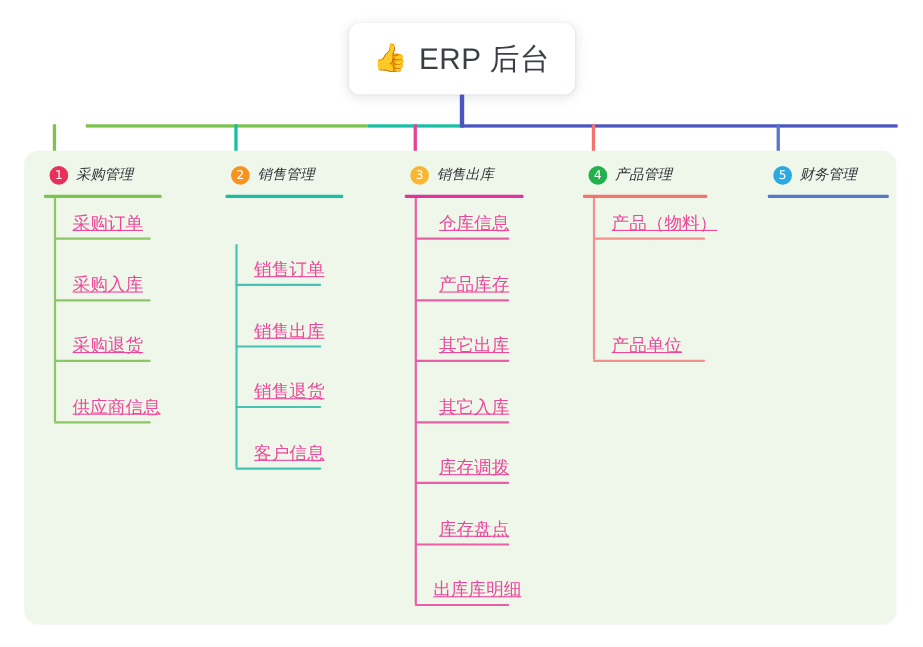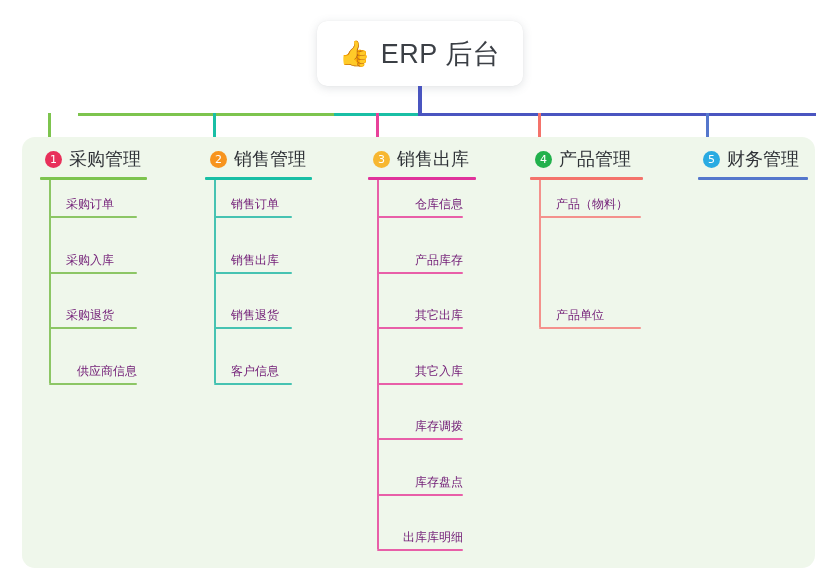--- a/index.html
+++ b/index.html
@@ -46,33 +46,34 @@
     height:28px;padding-left:5px;
     box-sizing:border-box;
   }
   .badge{
     width:17px;height:17px;border-radius:50%;
     display:flex;align-items:center;justify-content:center;
     color:#fff;font-size:11px;line-height:1;
     flex:0 0 auto;
     font-family:"DejaVu Sans",sans-serif;
   }
-  .head-label{font-size:18px;color:#2f3237;white-space:nowrap;}
+  .head-label{font-size:13px;color:#2f3237;white-space:nowrap;font-style:italic;}
   .head-rule{height:3px;border-radius:1px;margin-top:4px;}
 
   
   .items{position:relative;margin-top:0;}
   .spine{position:absolute;left:0;top:0;width:2px;}
   .item{position:relative;}
   .item-label{
-    font-size:12px;color:#701a75;white-space:nowrap;
+    font-size:16px;color:#ec4899;white-space:nowrap;
     padding-left:26px;
     line-height:16px;
     height:16px;
     display:block;
+    text-decoration:underline;
   }
   .item-rule{height:2px;border-radius:1px;margin-left:1px;}
 </style>
 </head>
 <body>
 
 <div id="root">
 
   <div class="title-card">
     <div class="title-inner">
@@ -121,21 +122,21 @@
             <div class="item-rule" style="width: 88px; background: rgb(140, 198, 101); margin-left: 9px; margin-top: 4px;"></div>
           </div>
         </div>
       </div>
       <div class="col" style="left: 205px;">
         <div class="col-head">
           <span class="badge" style="background: rgb(247, 148, 30);">2</span>
           <span class="head-label">销售管理</span>
         </div>
         <div class="head-rule" style="width: 107px; background: rgb(25, 191, 165);"></div>
-        <div class="items" style="height: 208.5px;">
+        <div class="items" style="height: 208.5px; margin-top: 42px;">
           <div class="spine" style="background: rgb(70, 195, 178); height: 202.5px; left: 9px;"></div>
           <div class="item" style="position: absolute; left: 0px; top: 16px;">
             <span class="item-label">销售订单</span>
             <div class="item-rule" style="width: 78px; background: rgb(70, 195, 178); margin-left: 9px; margin-top: 4px;"></div>
           </div>
           <div class="item" style="position: absolute; left: 0px; top: 71.5px;">
             <span class="item-label">销售出库</span>
             <div class="item-rule" style="width: 78px; background: rgb(70, 195, 178); margin-left: 9px; margin-top: 4px;"></div>
           </div>
           <div class="item" style="position: absolute; left: 0px; top: 127px;">

